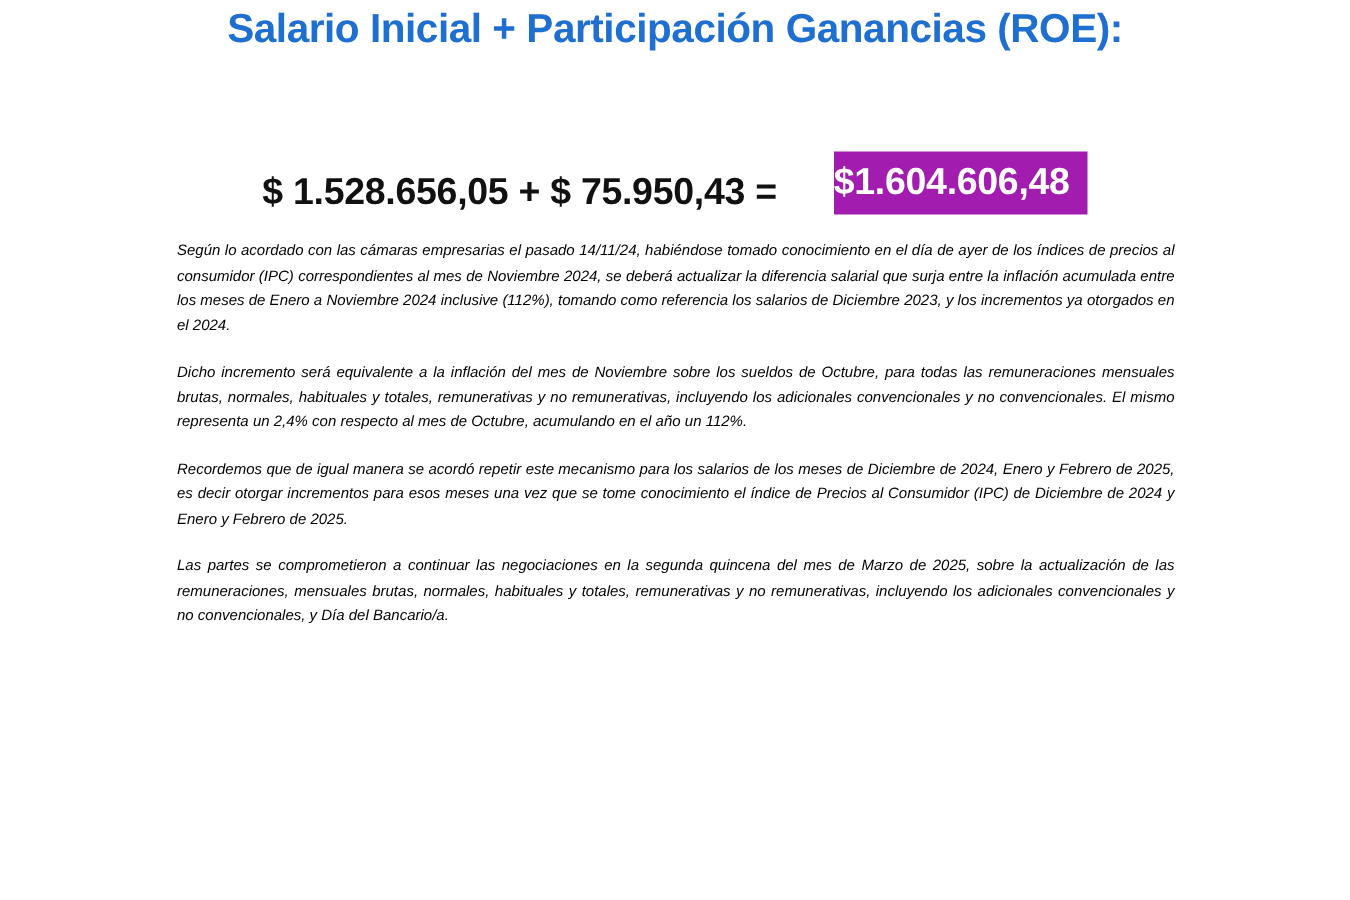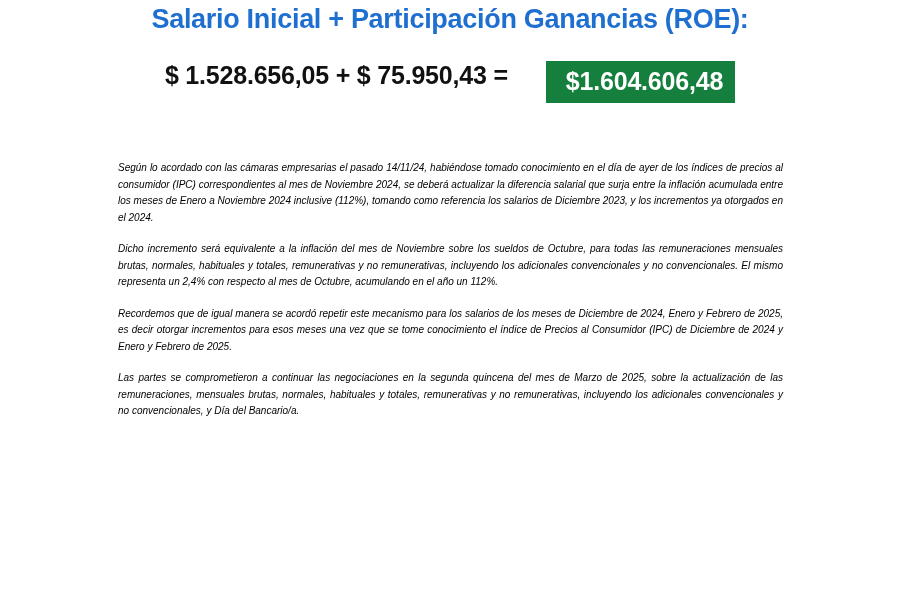--- a/index.html
+++ b/index.html
@@ -25,41 +25,42 @@
     font-size: 27px;
     font-weight: bold;
     color: #1f6fd0;
     letter-spacing: -0.3px;
     padding-top: 4px;
     line-height: 1.15;
     white-space: nowrap;
   }
   .amount-row {
     display: flex;
-    align-items: flex-start;
+    align-items: flex-end;
     justify-content: center;
     margin-top: 26px;
     white-space: nowrap;
     gap: 28px;
   }
   .amount-plain {
     font-size: 25px;
     font-weight: bold;
     color: #111111;
     letter-spacing: -0.2px;
   }
   .amount-highlight {
     font-size: 25px;
     font-weight: bold;
     color: #ffffff;
-    background: #15803d;
-    padding: 6px 12px 7px 20px;
+    background: #a21caf;
+    padding: 6px 12px 7px 0;
     margin-left: 10px;
     letter-spacing: -0.2px;
     display: inline-block;
+    margin-top: 40px;
   }
   .body-text {
     position: absolute;
     left: 118px;
     top: 160px;
     width: 665px;
     font-size: 10px;
     line-height: 1.65;
     color: #000000;
     text-align: justify;

